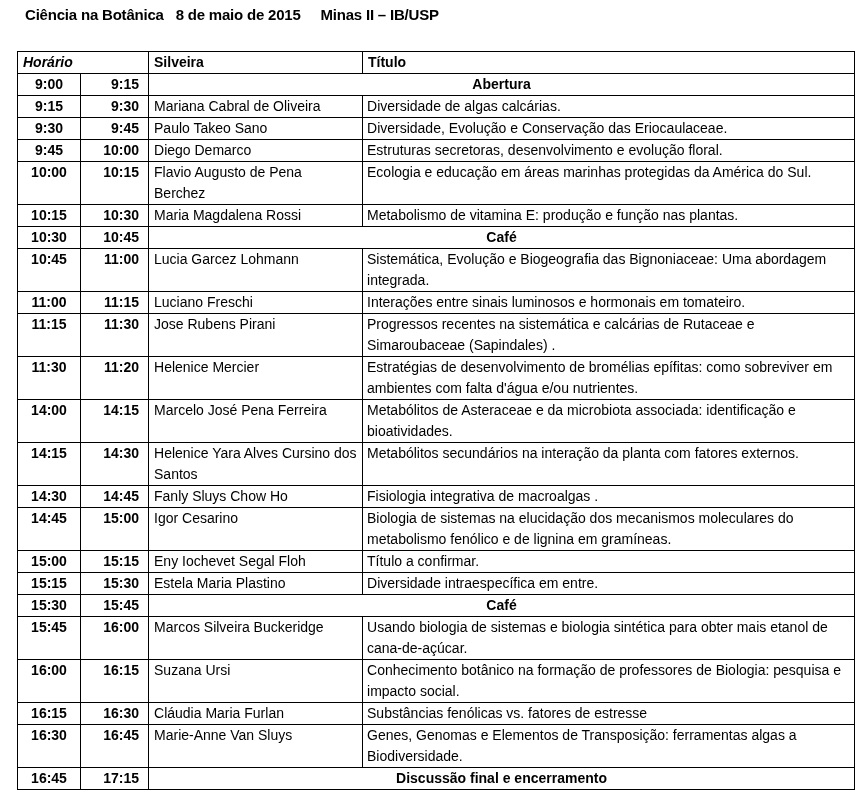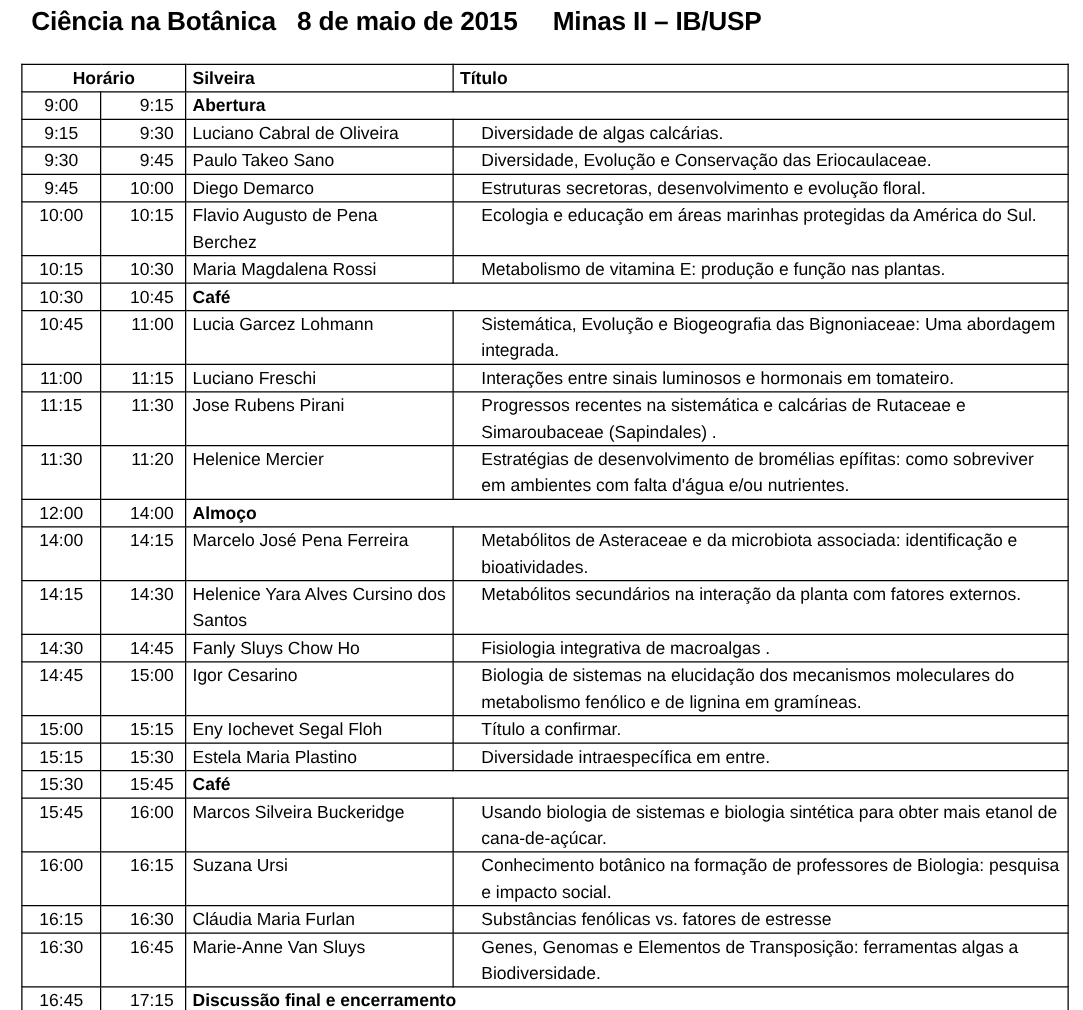--- a/index.html
+++ b/index.html
@@ -2,41 +2,41 @@
 <html><head>
   <meta charset="utf-8">
   <style>
     html, body { margin: 0; padding: 0; background: #ffffff; }
     body {
       width: 866px; height: 808px; position: relative; overflow: hidden;
       font-family: "Liberation Sans", sans-serif; color: #000;
     }
     .title {
       position: absolute; left: 25px; top: 6px;
-      font-size: 21px; font-weight: bold; white-space: pre; letter-spacing: -0.2px;
+      font-size: 15px; font-weight: bold; white-space: pre; letter-spacing: -0.2px;
     }
     table {
       position: absolute; left: 17px; top: 51px;
       border-collapse: collapse; table-layout: fixed;
       width: 837px; font-size: 14px; line-height: 21px;
     }
     col.c1 { width: 63px; }
     col.c2 { width: 68px; }
     col.c3 { width: 214px; }
     col.c4 { width: 492px; }
     td, th {
       border: 1px solid #000; padding: 0 5px; vertical-align: top;
       text-align: left; font-weight: normal;
     }
     th { font-weight: bold; }
-    th.h-horario { text-align: center; }
-    td.time { font-weight: normal; text-align: right; padding-right: 9px; }
+    th.h-horario { text-align: left; font-style: italic; }
+    td.time { font-weight: bold; text-align: right; padding-right: 9px; }
     td.time.start { text-align: center; padding: 0 4px; }
-    td.event { font-weight: bold; }
-    td.title-cell { padding-left: 22px; }
+    td.event { font-weight: bold; text-align: center; }
+    td.title-cell { padding-left: 4px; }
   </style>
 </head>
 <body>
 
 <div class="title">Ciência na Botânica   8 de maio de 2015     Minas II – IB/USP</div>
 
 <table>
   <colgroup>
       <col class="c1">
       <col class="c2">
@@ -52,21 +52,21 @@
   </thead>
   <tbody id="schedule-body">
       <tr>
         <td class="time start">9:00</td>
         <td class="time">9:15</td>
         <td class="event" colspan="2">Abertura</td>
       </tr>
       <tr>
         <td class="time start">9:15</td>
         <td class="time">9:30</td>
-        <td>Luciano Cabral de Oliveira</td>
+        <td>Mariana Cabral de Oliveira</td>
         <td class="title-cell">Diversidade de algas calcárias.</td>
       </tr>
       <tr>
         <td class="time start">9:30</td>
         <td class="time">9:45</td>
         <td>Paulo Takeo Sano</td>
         <td class="title-cell">Diversidade, Evolução e Conservação das Eriocaulaceae.</td>
       </tr>
       <tr>
         <td class="time start">9:45</td>
@@ -107,25 +107,20 @@
         <td class="time start">11:15</td>
         <td class="time">11:30</td>
         <td>Jose Rubens Pirani</td>
         <td class="title-cell">Progressos recentes na sistemática e calcárias de Rutaceae e Simaroubaceae (Sapindales) .</td>
       </tr>
       <tr>
         <td class="time start">11:30</td>
         <td class="time">11:20</td>
         <td>Helenice Mercier</td>
         <td class="title-cell">Estratégias de desenvolvimento de bromélias epífitas: como sobreviver em ambientes com falta d'água e/ou nutrientes.</td>
-      </tr>
-      <tr>
-        <td class="time start">12:00</td>
-        <td class="time">14:00</td>
-        <td class="event" colspan="2">Almoço</td>
       </tr>
       <tr>
         <td class="time start">14:00</td>
         <td class="time">14:15</td>
         <td>Marcelo José Pena Ferreira</td>
         <td class="title-cell">Metabólitos de Asteraceae e da microbiota associada: identificação e bioatividades.</td>
       </tr>
       <tr>
         <td class="time start">14:15</td>
         <td class="time">14:30</td>

